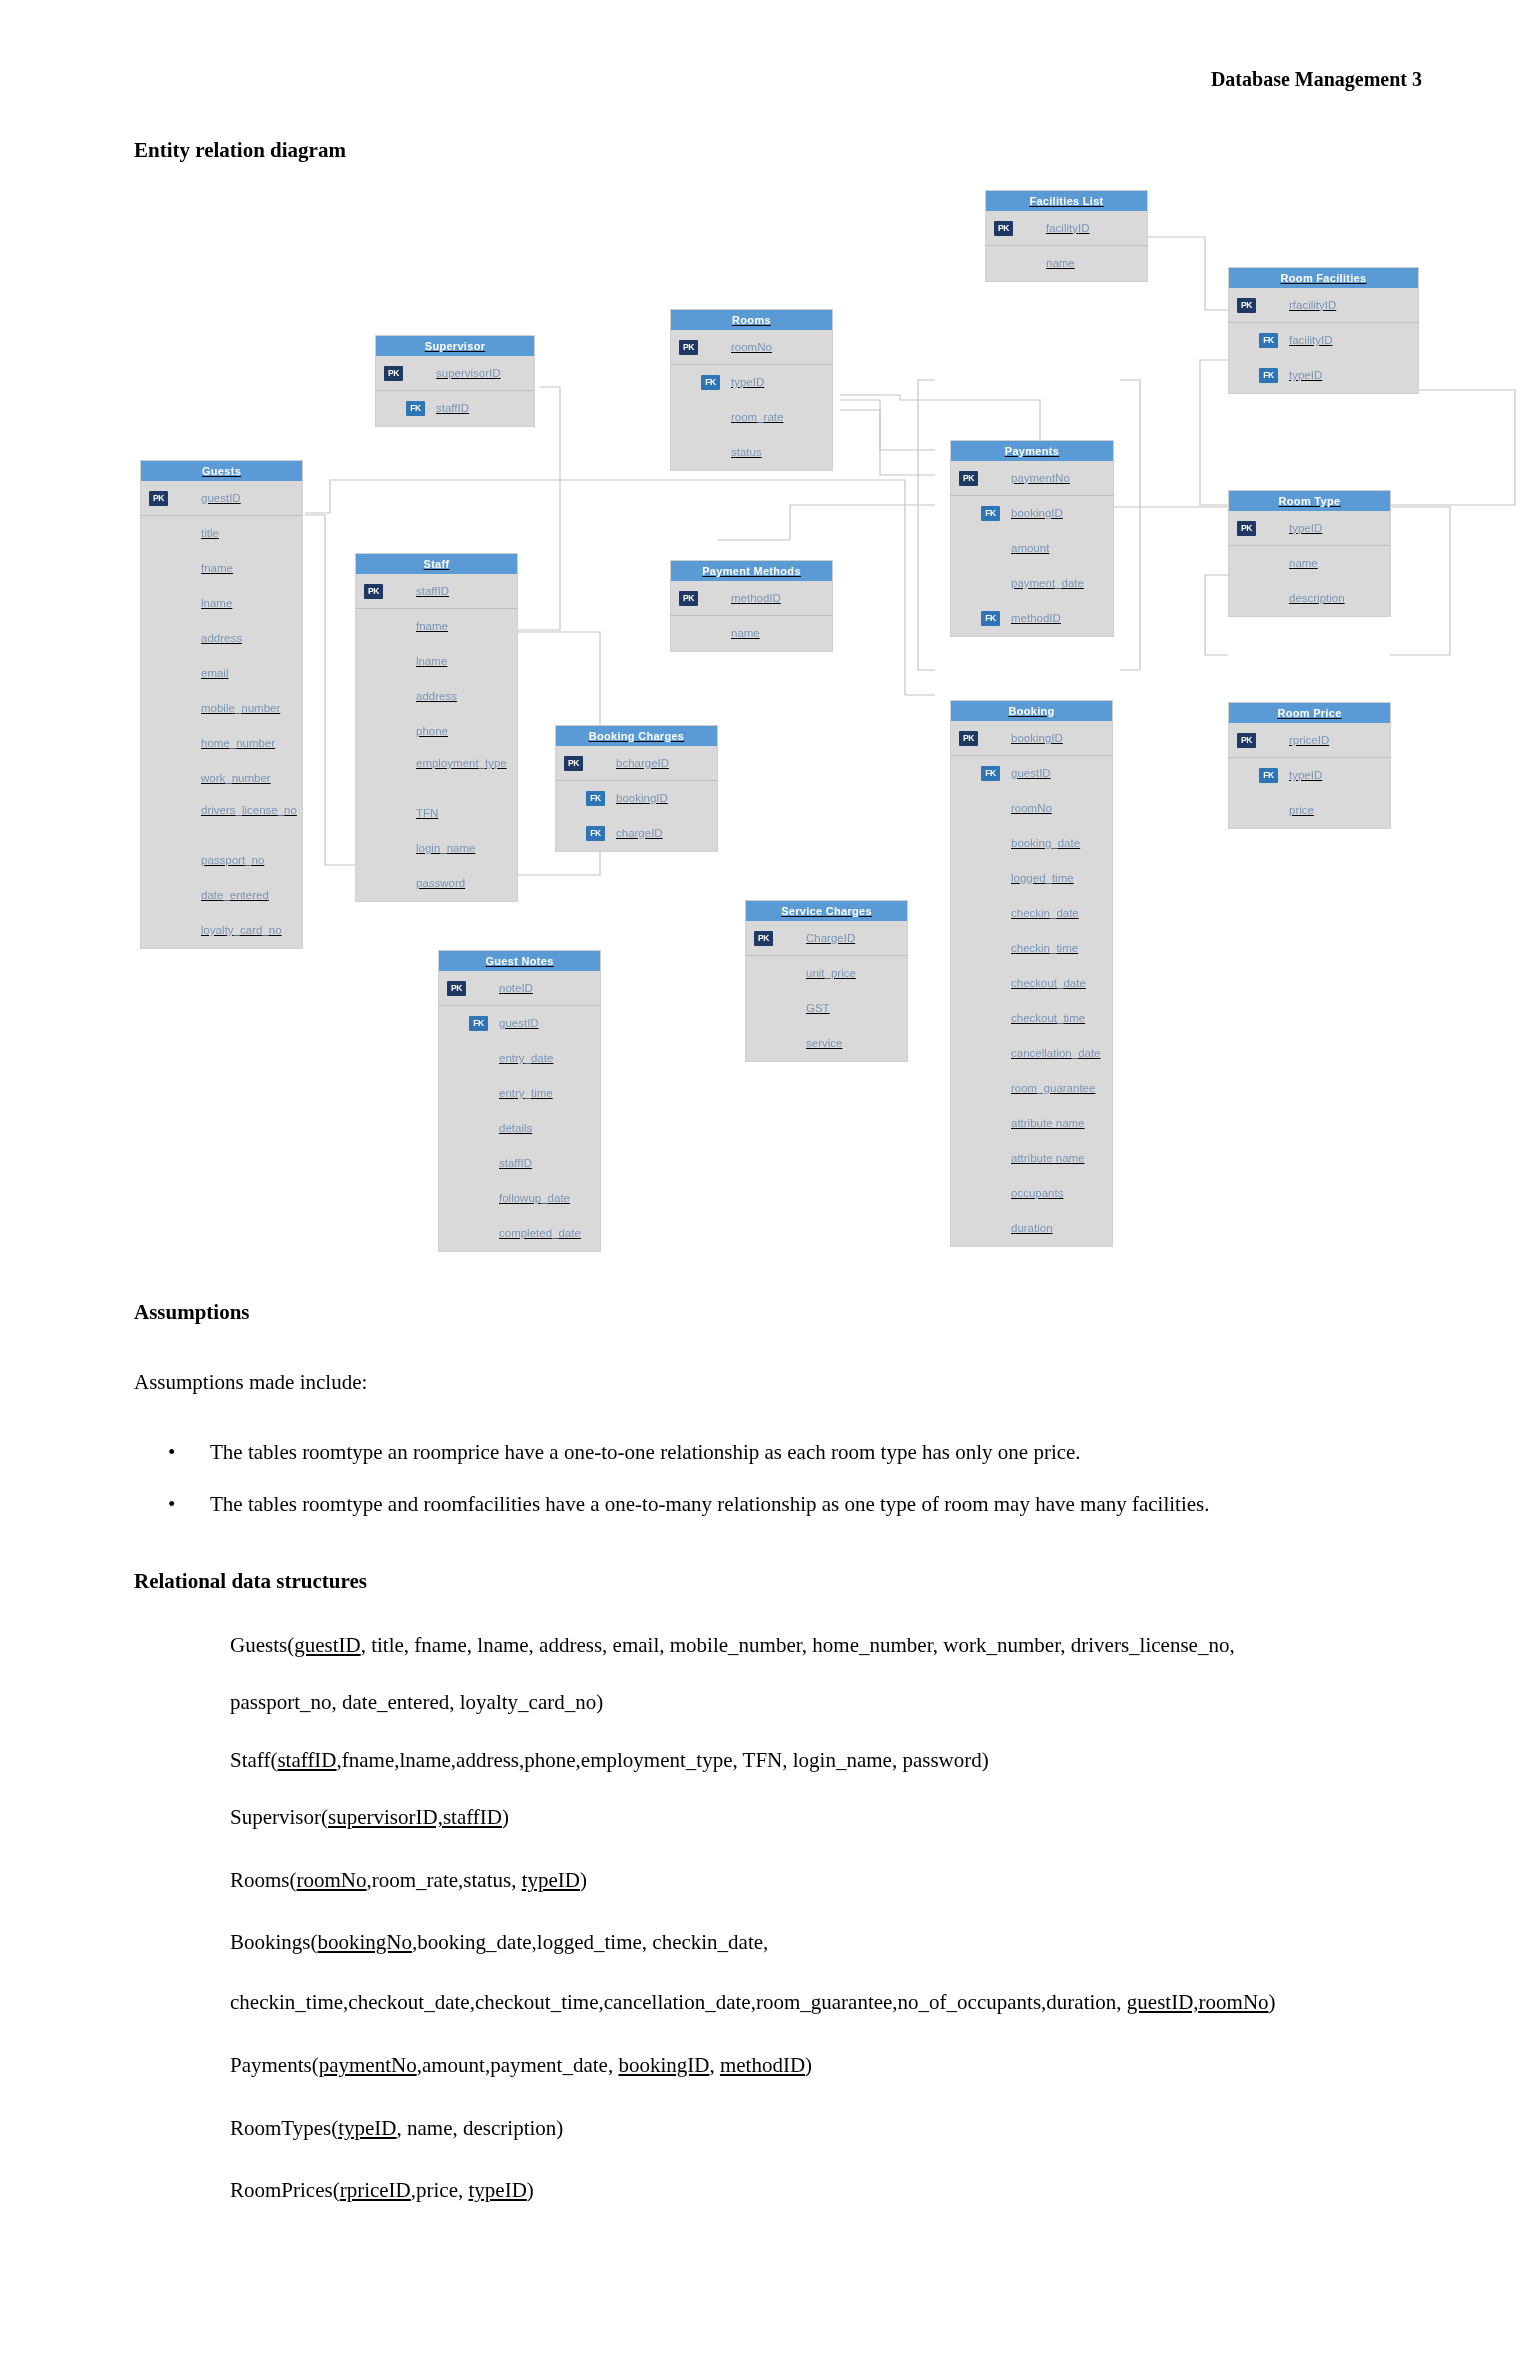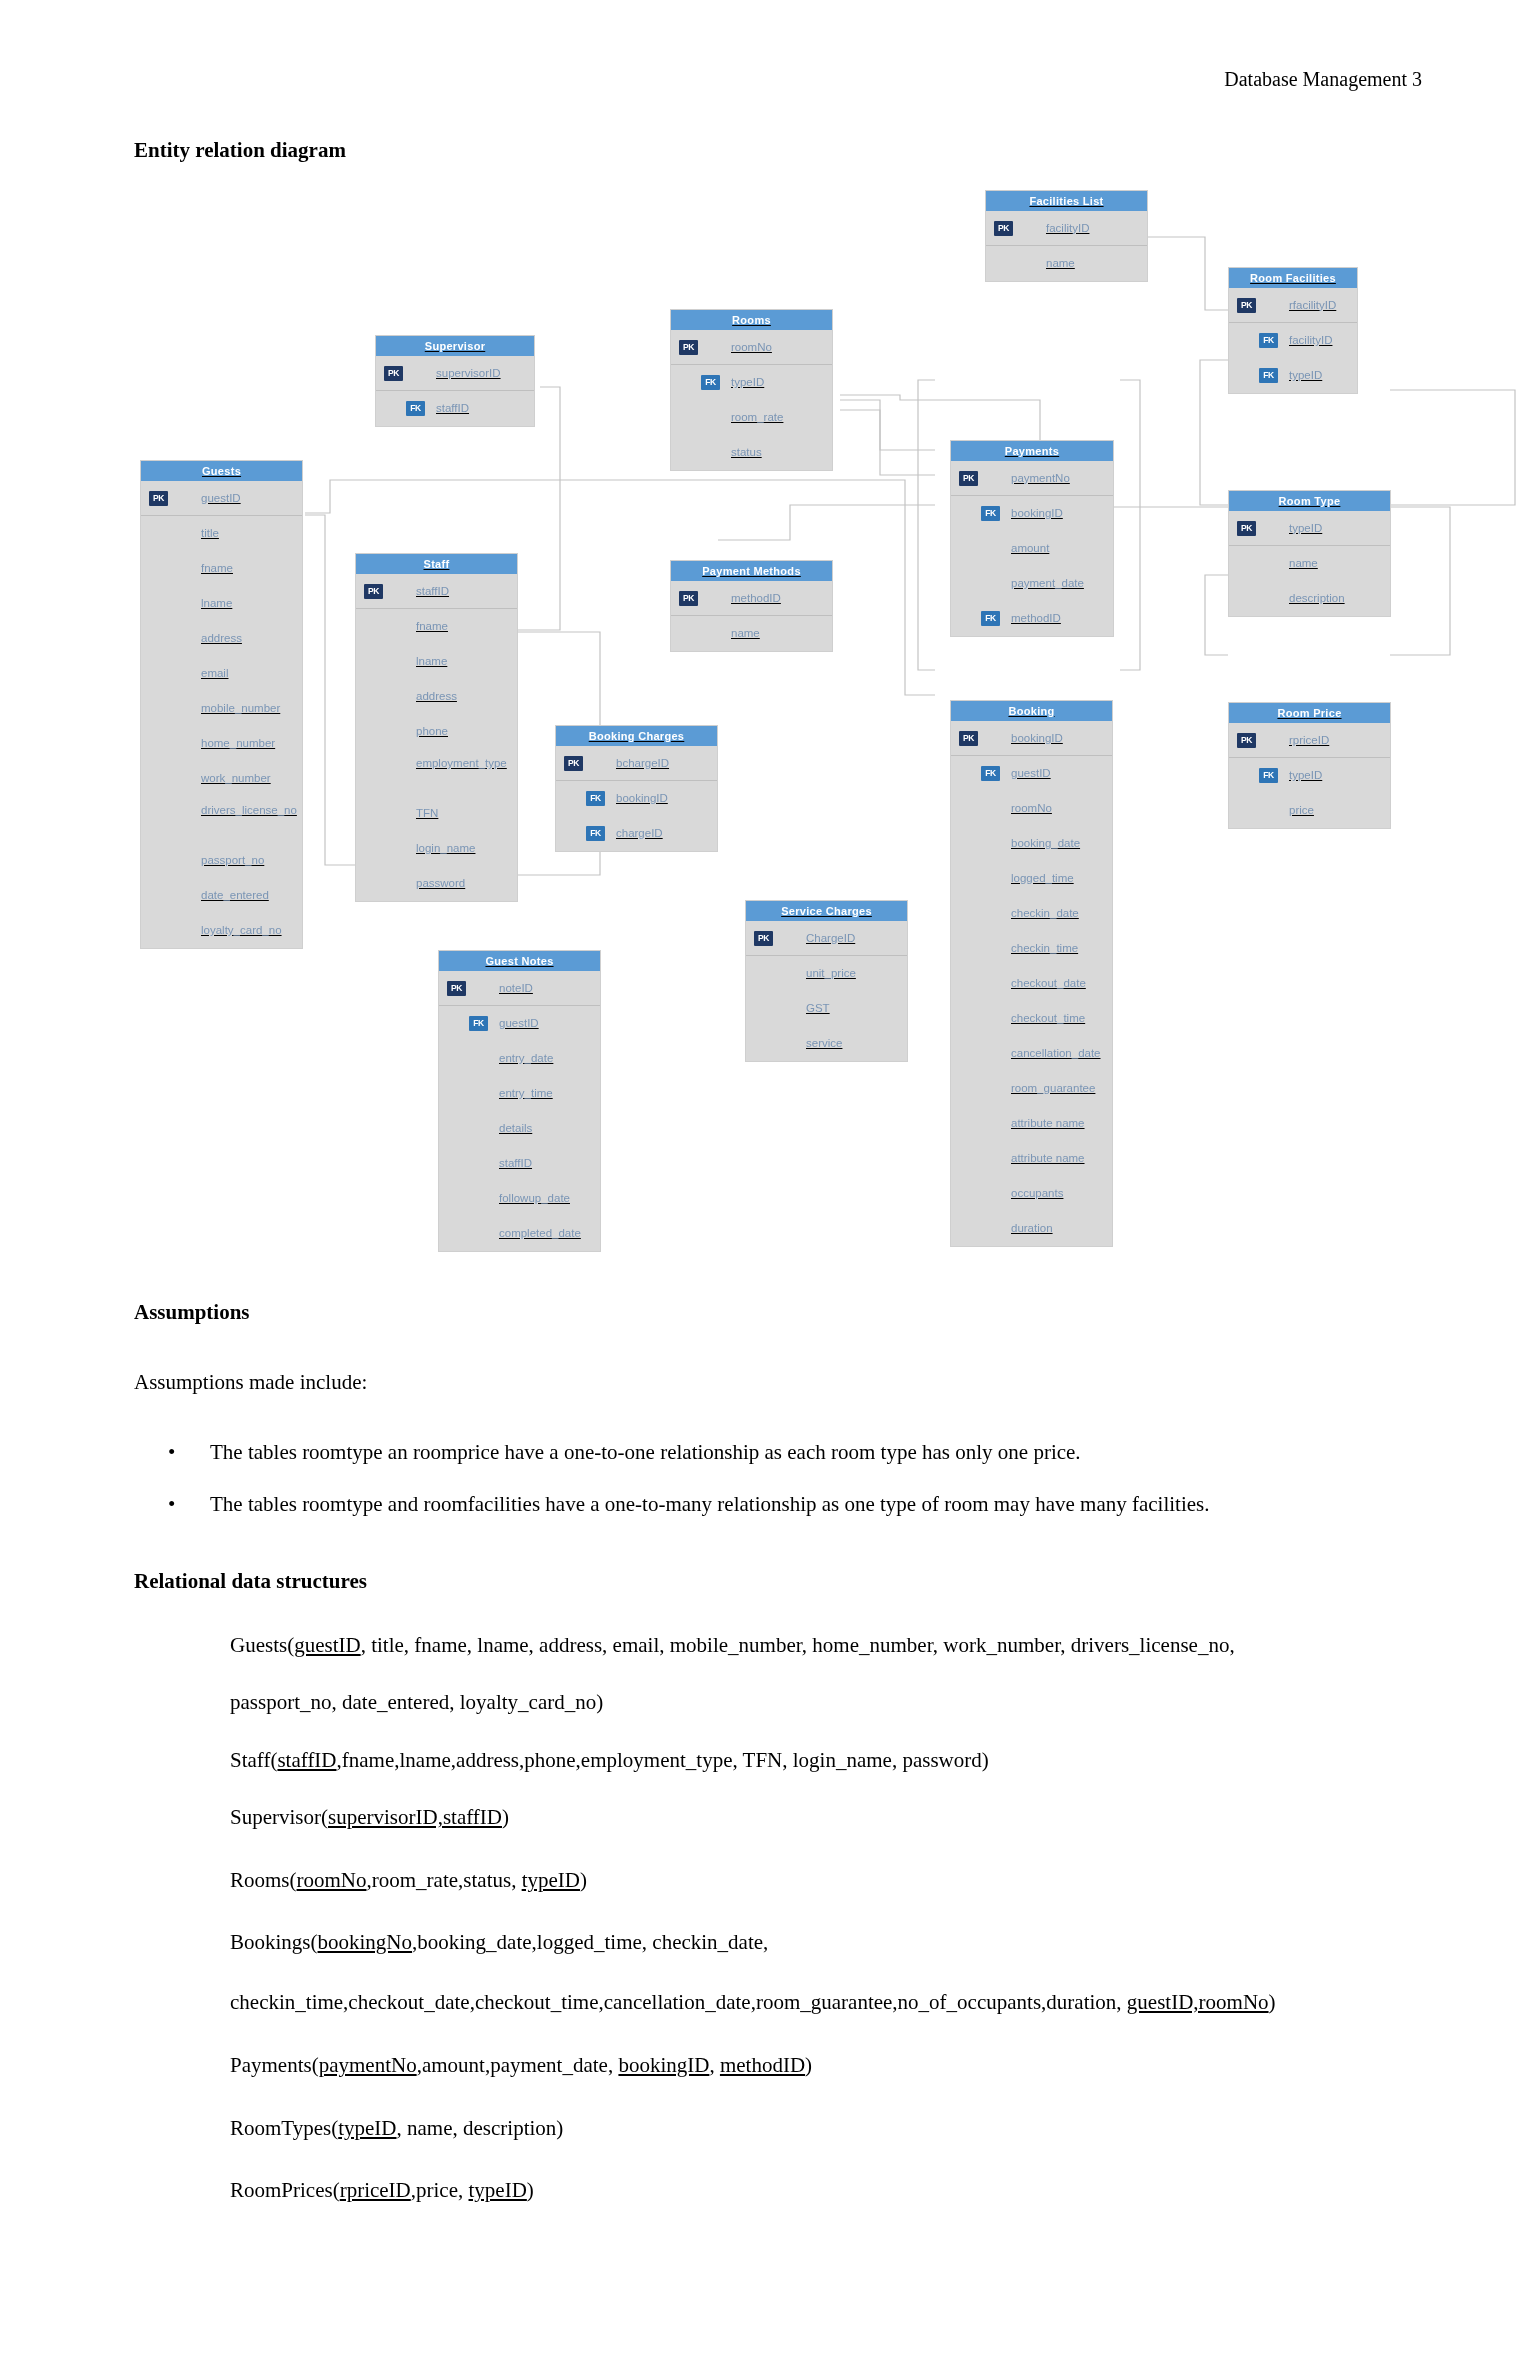--- a/index.html
+++ b/index.html
@@ -7,21 +7,21 @@
     width:1540px;height:2380px;position:relative;
     font-family:"Liberation Serif", serif;
     color:#000;overflow:hidden;
   }
   .page{position:relative;width:1540px;height:2380px;background:#fff;}
 
   
   .doc-header{
     position:absolute;top:68px;right:118px;
     font-family:"Liberation Serif", serif;
-    font-size:20px;color:#000;
+    font-size:20px;color:#000;font-weight:bold;
   }
 
   
   .h-bold{
     position:absolute;left:134px;
     font-family:"Liberation Serif", serif;
     font-size:21px;font-weight:bold;color:#000;
   }
   .p-text{
     position:absolute;left:134px;
@@ -148,21 +148,21 @@
       <div class="thead">Facilities List</div>
       <div class="row pk-row">
           <span class="key pk">PK</span>
           <span class="fname">facilityID</span>
         </div>
       <div class="row">
           <span class="fname">name</span>
         </div>
     </div>
 
-    <div class="tbl" id="t-room-facilities" style="left:1228px;top:92px;width:130px;">
+    <div class="tbl" id="t-room-facilities" style="left:1228px;top:92px;width:191px;">
       <div class="thead">Room Facilities</div>
       <div class="row pk-row">
           <span class="key pk">PK</span>
           <span class="fname">rfacilityID</span>
         </div>
       <div class="row">
           <span class="key fk">FK</span>
           <span class="fname">facilityID</span>
         </div>
       <div class="row">

